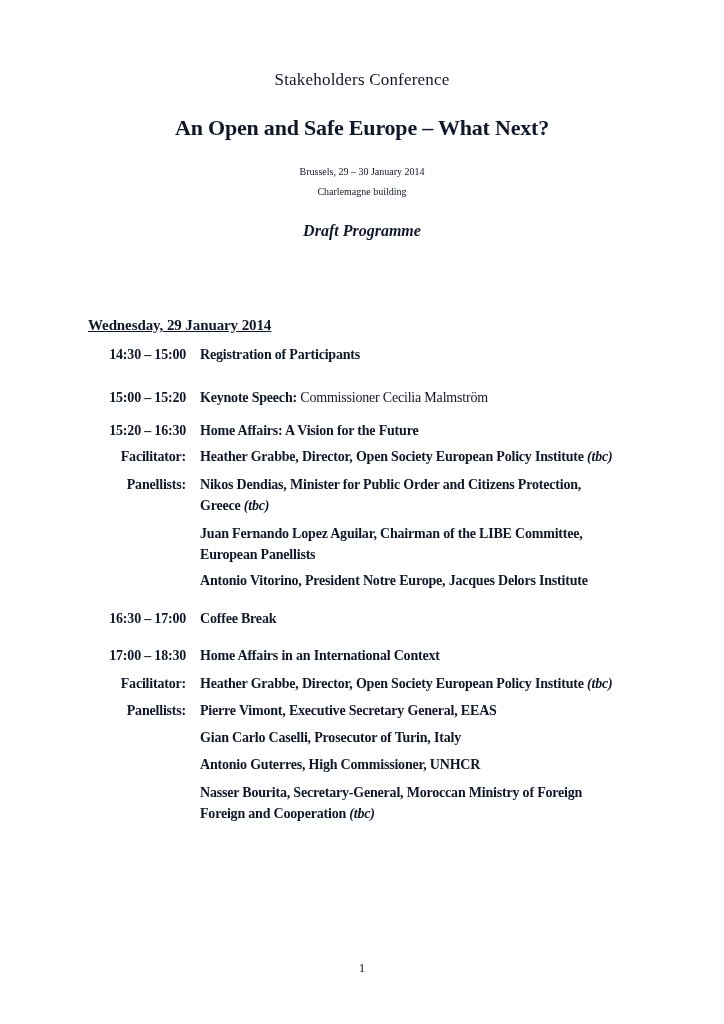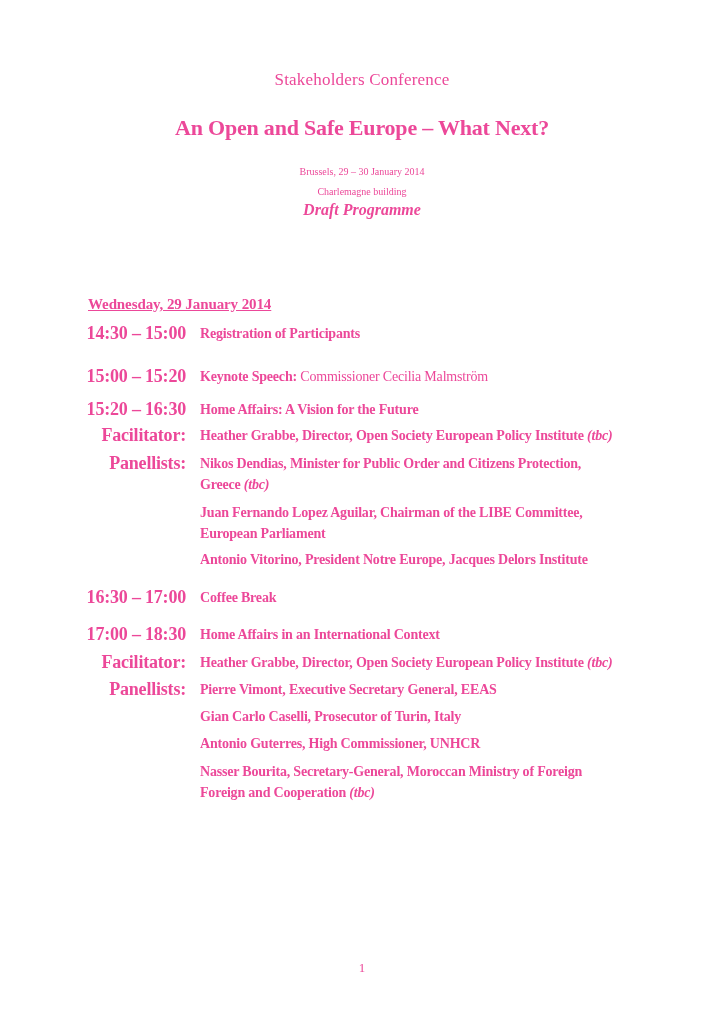--- a/index.html
+++ b/index.html
@@ -3,42 +3,42 @@
 <meta charset="utf-8">
 <style>
   * { margin: 0; padding: 0; box-sizing: border-box; }
   html, body { background: #ffffff; }
   .page {
     width: 724px;
     height: 1024px;
     position: relative;
     background: #ffffff;
     font-family: "Liberation Serif", "DejaVu Serif", serif;
-    color: #ec4899;
+    color: #0f172a;
     overflow: hidden;
   }
   
   .doc-header { text-align: center; padding-top: 71px; }
   .conference { font-size: 17px; line-height: 18px; font-weight: 400; letter-spacing: 0.2px; }
   .doc-title  { font-size: 22px; line-height: 20px; font-weight: 700; margin-top: 29px; letter-spacing: -0.2px; }
   .locdate    { margin-top: 24px; font-size: 10px; line-height: 20px; font-weight: 400; }
-  .draft      { font-size: 16px; line-height: 16px; font-weight: 700; font-style: italic; }
+  .draft      { margin-top: 21px; font-size: 16px; line-height: 16px; font-weight: 700; font-style: italic; }
   
   .day-heading {
     margin: 76px 0 0 88px;
     font-size: 15px; line-height: 20px; font-weight: 700;
     text-decoration: underline;
     letter-spacing: -0.1px;
   }
   
   .row { display: flex; align-items: flex-start; }
   .label {
     flex: 0 0 186px;
     text-align: right;
-    font-size: 18px; line-height: 21px; font-weight: 700;
+    font-size: 14px; line-height: 21px; font-weight: 700;
     letter-spacing: -0.2px;
     white-space: nowrap;
   }
   .content {
     margin-left: 14px;
     font-size: 14px; line-height: 21px; font-weight: 700;
     letter-spacing: -0.2px;
   }
   .line { display: block; white-space: nowrap; }
   .regular { font-weight: 400; text-align: right; }
@@ -108,21 +108,21 @@
     <span class="content">
       <span class="line">Nikos Dendias, Minister for Public Order and Citizens Protection,</span>
       <span class="line"><span>Greece</span> <em class="tbc">(tbc)</em></span>
     </span>
   </div>
 
   <div class="row g7">
     <span class="label"></span>
     <span class="content">
       <span class="line">Juan Fernando Lopez Aguilar, Chairman of the LIBE Committee,</span>
-      <span class="line">European Parliament</span>
+      <span class="line">European Panellists</span>
     </span>
   </div>
 
   <div class="row g5">
     <span class="label"></span>
     <span class="content">
       <span class="line">Antonio Vitorino, President Notre Europe, Jacques Delors Institute</span>
     </span>
   </div>
 

